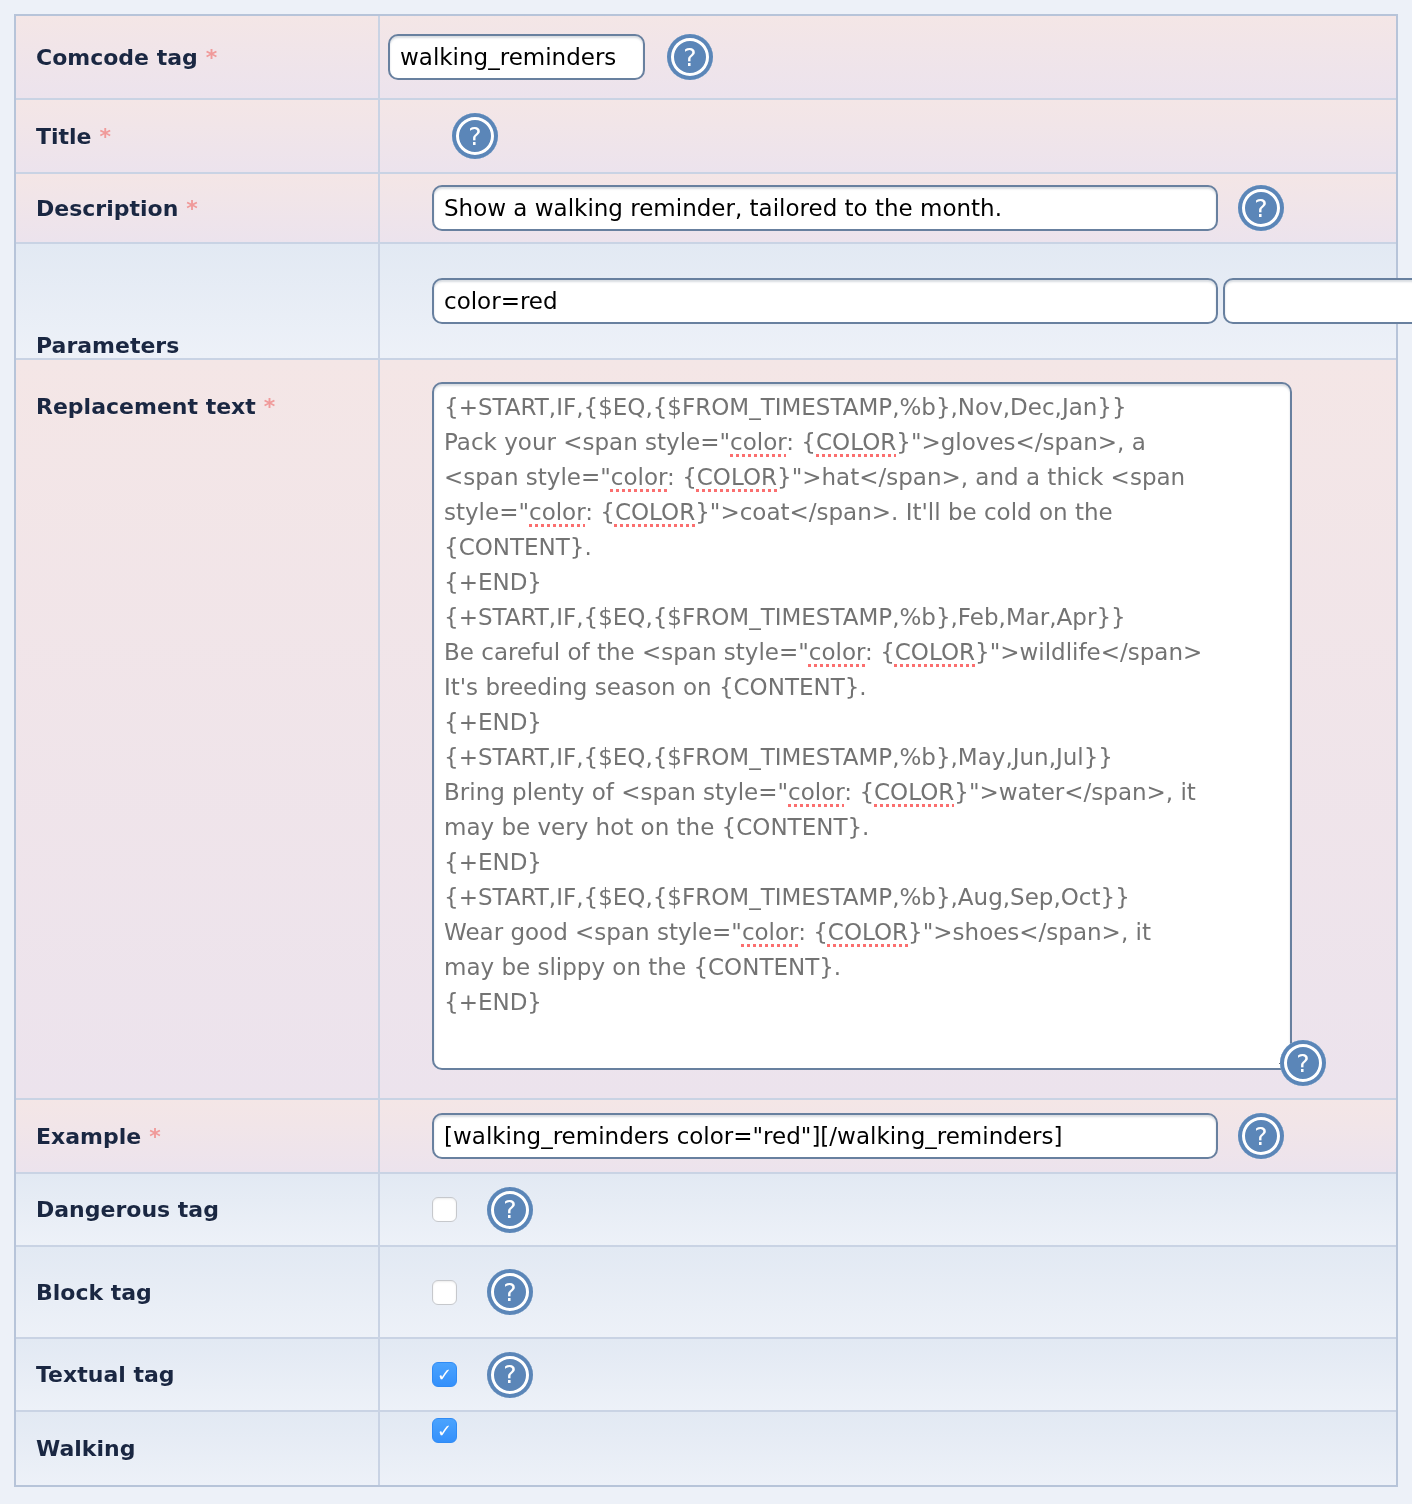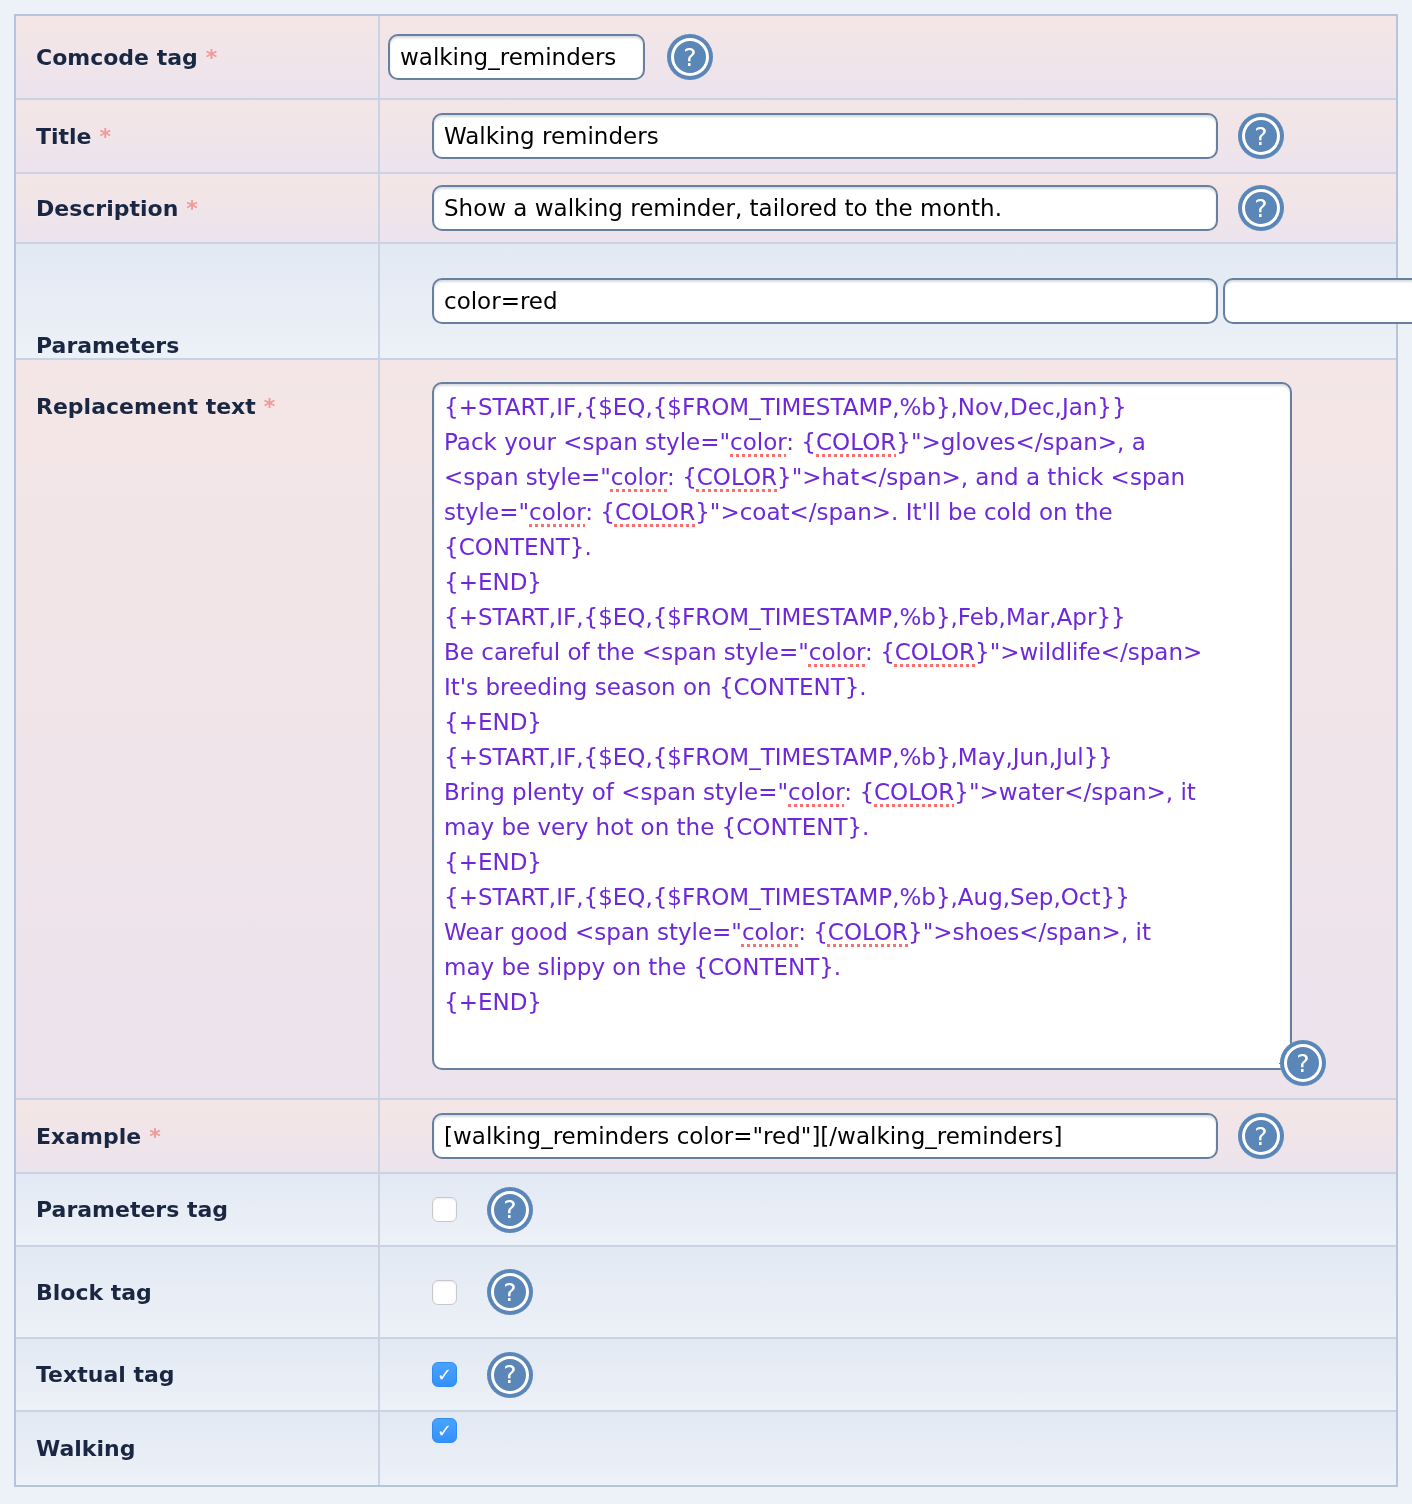--- a/index.html
+++ b/index.html
@@ -70,21 +70,21 @@
     width: 860px;
     height: 688px;
     background: #ffffff;
     border: 2px solid #68809f;
     border-radius: 10px;
     box-shadow: inset 0 2px 2px rgba(40, 60, 90, 0.18);
     padding: 6px 10px;
     font-family: "DejaVu Sans", sans-serif;
     font-size: 23px;
     line-height: 35px;
-    color: #6d28d9;
+    color: #737373;
     white-space: pre-wrap;
     word-break: break-word;
     overflow: hidden;
     position: relative;
   }
   .misspell {
     text-decoration: underline;
     text-decoration-style: dotted;
     text-decoration-color: #fb6f6f;
     text-decoration-thickness: 3px;
@@ -164,21 +164,20 @@
       <span class="help ml-22">?</span>
     </div>
   </div>
 
   <div class="row pink" style="height:74px">
     <div class="cell-label">
       <span class="label">Title</span>
       <span class="req">*</span>
     </div>
     <div class="cell-input">
-      <input type="text" class="text-input w-wide" value="Walking reminders" style="">
       <span class="help ml-20">?</span>
     </div>
   </div>
 
   <div class="row pink" style="height:70px">
     <div class="cell-label">
       <span class="label">Description</span>
       <span class="req">*</span>
     </div>
     <div class="cell-input">
@@ -236,21 +235,21 @@
       <span class="req">*</span>
     </div>
     <div class="cell-input">
       <input type="text" class="text-input w-wide" value="[walking_reminders color=&quot;red&quot;][/walking_reminders]" style="">
       <span class="help ml-20">?</span>
     </div>
   </div>
 
   <div class="row blue" style="height:73px">
     <div class="cell-label">
-      <span class="label">Parameters tag</span>
+      <span class="label">Dangerous tag</span>
     </div>
     <div class="cell-input">
       <span class="checkbox"></span>
       <span class="help ml-30">?</span>
     </div>
   </div>
 
   <div class="row blue" style="height:92px">
     <div class="cell-label">
       <span class="label">Block tag</span>

